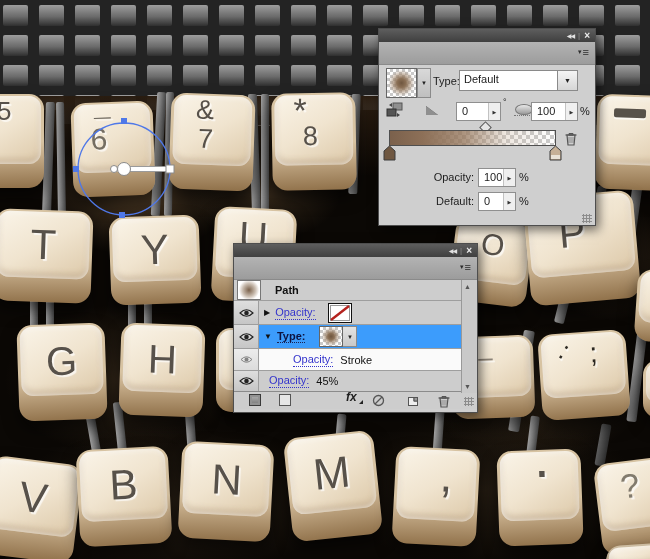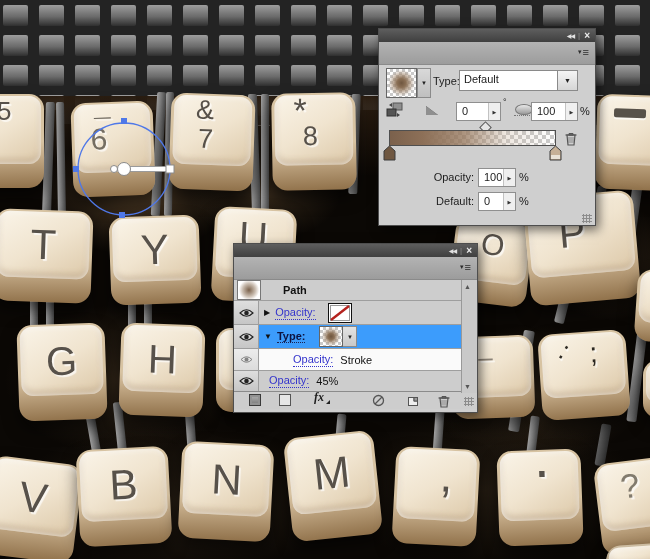--- a/index.html
+++ b/index.html
@@ -117,22 +117,22 @@
     radial-gradient(circle at 50% 50%, #7a614a 0%, rgba(150,125,100,.5) 45%, rgba(255,255,255,0) 72%),#fff;
     flex:none;margin-left:3px;}
   .ascroll{position:absolute;right:0;top:0;width:15px;height:113px;background:#c9c9c9;
     border-left:1px solid #999;z-index:3;}
   .ascroll .sa{position:absolute;left:2px;font-size:7px;color:#555;}
   .afoot{position:relative;height:17px;background:#cdcdcd;}
   .fic{position:absolute;top:2px;}
   .sq-f{width:10px;height:10px;border:1px solid #3a3a3a;background:linear-gradient(#b2b2b2,#787878);
     box-shadow:inset 0 0 0 2px #929292;}
   .sq-o{width:10px;height:10px;border:1px solid #555;background:#e6e6e6;}
-  .fx{font-family:Liberation Serif, serif;font-style:italic;font-weight:bold;font-size:12px;color:#1d1d1d;
-    position:relative;top:-2px;}
+  .fx{font-family:Liberation Sans, sans-serif;font-style:italic;font-weight:bold;font-size:12px;color:#1d1d1d;
+    position:relative;top:-2px;margin-left:32px;}
   .fx:after{content:"";position:absolute;right:-6px;bottom:0;width:0;height:0;
     border-left:4px solid transparent;border-bottom:4px solid #222;}
 </style>
 </head>
 <body>
 
 <div id="app">
   <div class="scene">
 
     <svg class="grille" width="650" height="140">
@@ -417,21 +417,21 @@
     <div class="tabstrip">
       <div class="panel-menu">
         <span class="pm-a">▾</span>
           <span class="pm-l">≡</span>
       </div>
     </div>
 
     <div class="arows">
       <div class="arow" style="height:21px">
         <span class="pth"></span>
-        <b style="margin-left:22px;color:#111">Path</b>
+        <b style="margin-left:14px;color:#111">Path</b>
       </div>
       <div class="arow" style="height:24px">
         <span class="eyecell">
           <svg width="15" height="10">
               <path d="M1 5 Q7.5 -1.5 14 5 Q7.5 11.5 1 5 Z" fill="none" stroke="#222" stroke-width="1.1"></path>
               <circle cx="7.5" cy="5" r="2.3" fill="#222"></circle>
             </svg>
         </span>
         <span class="tri">▶</span>
         <span class="linkb" style="margin-left:5px">Opacity:</span>

